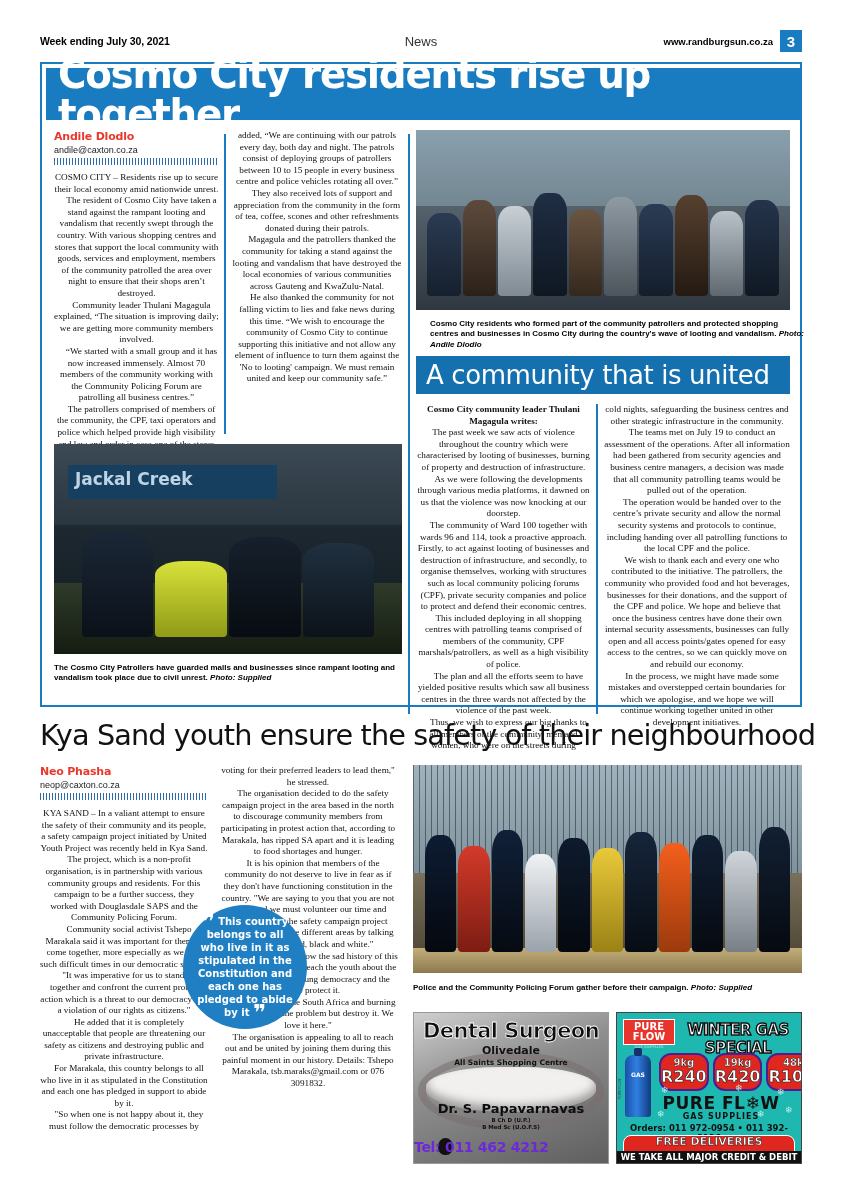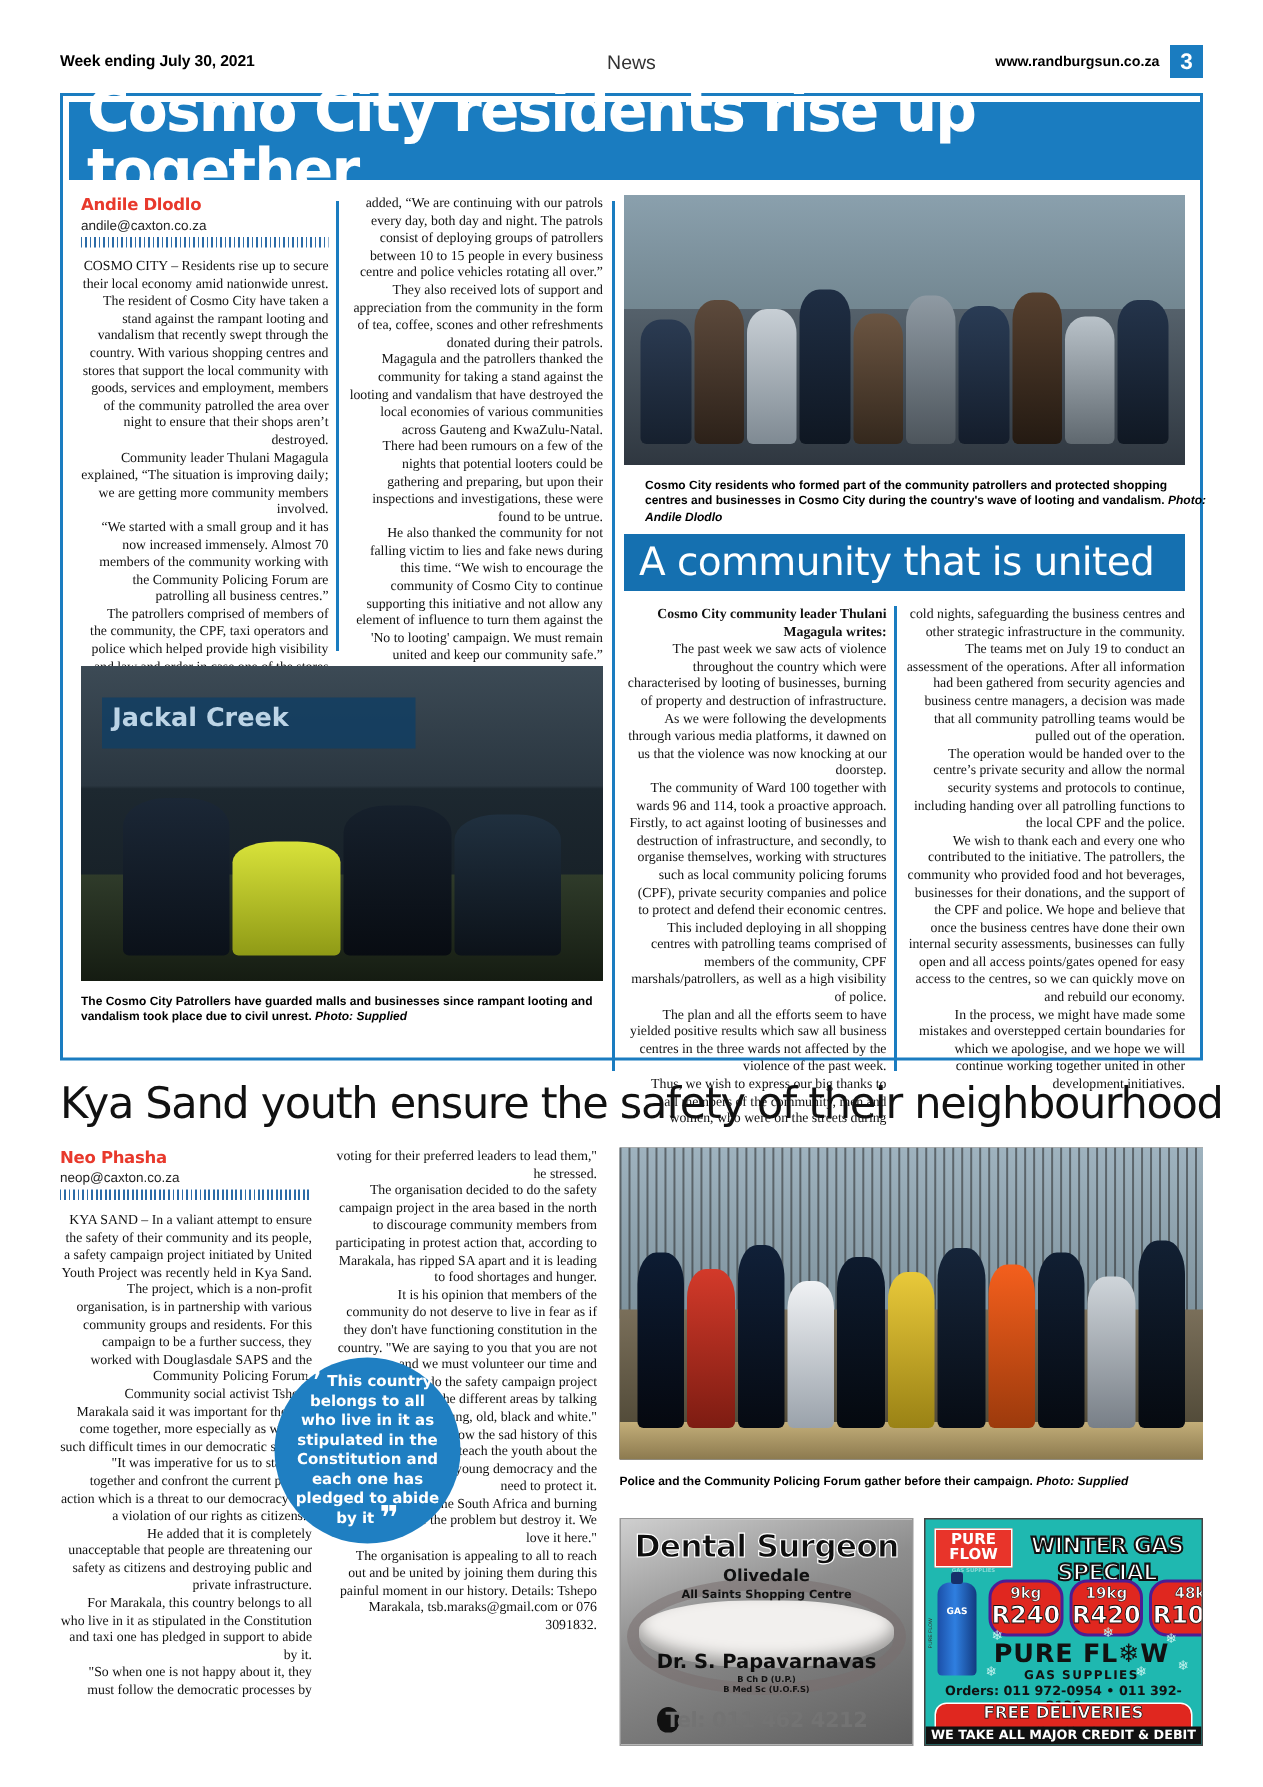--- a/index.html
+++ b/index.html
@@ -42,21 +42,21 @@
 
   .byline-name { color: #e8392c; font-weight: bold; font-size: 11px; letter-spacing:-0.2px;
                  font-family: "DejaVu Sans", sans-serif; }
   .byline-mail { color: #222; font-size: 9px; margin-top: 2px; }
   .byline-rule {
     margin-top: 3px; height: 7px; width: 100%;
     background: repeating-linear-gradient(to right, #2d6ca8 0 1px, transparent 1px 3px);
   }
 
   .col-text { font-family: "Liberation Serif", serif; font-size: 9.2px; line-height: 11.6px;
-              color: #111; text-align: right; }
+              color: #111; text-align: center; }
   .col-text p { text-indent: 10px; margin: 0; }
   .col-text p.first { text-indent: 0; }
 
   
   .a1c1 { position: absolute; left: 12px; top: 66px; width: 165px; }
   .a1c2 { position: absolute; left: 190px; top: 66px; width: 170px; }
 
   .photo {
     background: #5a5a58; position: relative; overflow: hidden;
   }
@@ -134,22 +134,22 @@
     color: #0e0e0e; -webkit-text-stroke: 0.8px #fff; letter-spacing:-0.6px;
   }
   .d-sub { position: relative; text-align:center; font-weight:bold; font-size: 11px; color:#111; margin-top:1px;
            font-family:"DejaVu Sans", sans-serif;}
   .d-sub2{ position: relative; text-align:center; font-weight:bold; font-size: 7.5px; color:#111; margin-top:1px;
            font-family:"DejaVu Sans", sans-serif;}
   .d-doc { position: absolute; left:0; right:0; top: 88px; text-align:center; font-weight:bold; font-size: 13px;
            color:#0d0d0d; font-family:"DejaVu Sans", sans-serif; }
   .d-q   { position: absolute; left:0; right:0; top: 104px; text-align:center; font-weight:bold; font-size: 5.5px;
            color:#111; line-height: 7px; font-family:"DejaVu Sans", sans-serif;}
-  .d-tel { position: absolute; left:0; right:0; bottom: 8px; text-align:center; font-weight:bold; font-size: 14px;
-           color:#737373; font-family:"DejaVu Sans", sans-serif; letter-spacing:-0.3px;}
+  .d-tel { position: absolute; left:0; right:0; bottom: 8px; font-weight:bold; font-size: 14px;
+           color:#6d28d9; font-family:"DejaVu Sans", sans-serif; letter-spacing:-0.3px;}
   .d-tooth { position:absolute; left: 24px; bottom: 8px; width: 15px; height: 17px; background:#111;
              border-radius: 50% 50% 45% 45%; }
 
   .adGas {
     position: absolute; left: 616px; top: 1012px; width: 186px; height: 152px;
     background: #1fb8b0; border: 1px solid #444; overflow: hidden;
   }
   .gas-logo {
     position:absolute; left: 6px; top: 6px; width: 52px; height: 26px; background:#e8342a;
     border: 1.5px solid #fff; color:#fff; font-family:"DejaVu Sans", sans-serif;
@@ -242,21 +242,20 @@
       </div>
     </div>
 
     <div class="vdiv" style="left:182px; top:70px; height:300px;"></div>
 
     <div class="a1c2">
       <div class="col-text">
         <p class="first">added, “We are continuing with our patrols every day, both day and night. The patrols consist of deploying groups of patrollers between 10 to 15 people in every business centre and police vehicles rotating all over.”</p>
         <p>They also received lots of support and appreciation from the community in the form of tea, coffee, scones and other refreshments donated during their patrols.</p>
         <p>Magagula and the patrollers thanked the community for taking a stand against the looting and vandalism that have destroyed the local economies of various communities across Gauteng and KwaZulu-Natal.</p>
-        <p>There had been rumours on a few of the nights that potential looters could be gathering and preparing, but upon their inspections and investigations, these were found to be untrue.</p>
         <p>He also thanked the community for not falling victim to lies and fake news during this time. “We wish to encourage the community of Cosmo City to continue supporting this initiative and not allow any element of influence to turn them against the 'No to looting' campaign. We must remain united and keep our community safe.”</p>
       </div>
     </div>
 
     <div class="vdiv" style="left:366px; top:70px; height:580px;"></div>
 
     <div class="photoA photo">
       <div class="wall"></div>
       <div class="ph-ground" style="height:58%; background:linear-gradient(#55616b,#2f3740);"></div>
       <div class="fig-row">
@@ -331,21 +330,21 @@
       <div class="byline-name">Neo Phasha</div>
       <div class="byline-mail">neop@caxton.co.za</div>
       <div class="byline-rule"></div>
     </div>
     <div class="col-text" style="margin-top:8px;">
       <p class="first">KYA SAND – In a valiant attempt to ensure the safety of their community and its people, a safety campaign project initiated by United Youth Project was recently held in Kya Sand.</p>
       <p>The project, which is a non-profit organisation, is in partnership with various community groups and residents. For this campaign to be a further success, they worked with Douglasdale SAPS and the Community Policing Forum.</p>
       <p>Community social activist Tshepo Marakala said it was important for them to come together, more especially as we face such difficult times in our democratic society.</p>
       <p>"It was imperative for us to stand up together and confront the current protest action which is a threat to our democracy and a violation of our rights as citizens."</p>
       <p>He added that it is completely unacceptable that people are threatening our safety as citizens and destroying public and private infrastructure.</p>
-      <p>For Marakala, this country belongs to all who live in it as stipulated in the Constitution and taxi one has pledged in support to abide by it.</p>
+      <p>For Marakala, this country belongs to all who live in it as stipulated in the Constitution and each one has pledged in support to abide by it.</p>
       <p>"So when one is not happy about it, they must follow the democratic processes by</p>
     </div>
   </div>
 
   <div class="a2c2">
     <div class="col-text">
       <p class="first">voting for their preferred leaders to lead them," he stressed.</p>
       <p>The organisation decided to do the safety campaign project in the area based in the north to discourage community members from participating in protest action that, according to Marakala, has ripped SA apart and it is leading to food shortages and hunger.</p>
       <p style="shape-outside:circle(62px at -8px 100px);">It is his opinion that members of the community do not deserve to live in fear as if they don't have functioning constitution in the country. "We are saying to you that you are not alone, and we must volunteer our time and resources to do the safety campaign project awareness within the different areas by talking to the young, old, black and white."</p>
       <p>He said the elders know the sad history of this country and they must teach the youth about the importance of this young democracy and the need to protect it.</p>

